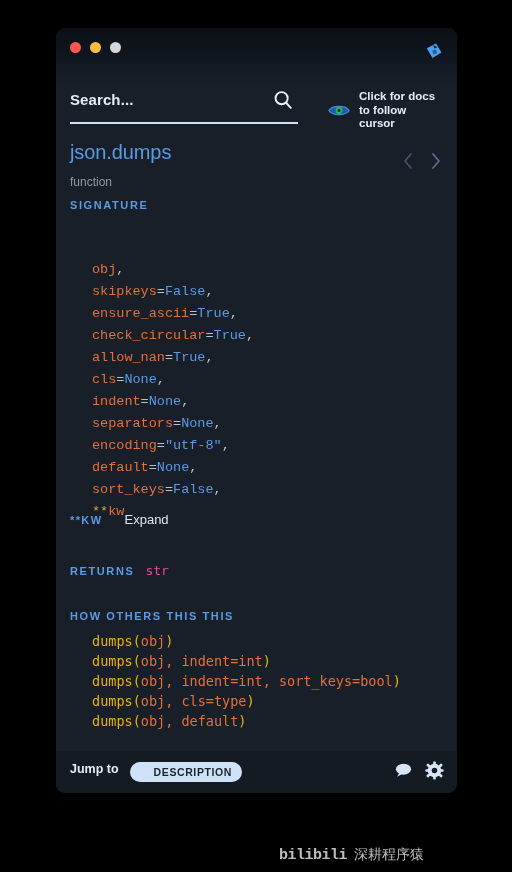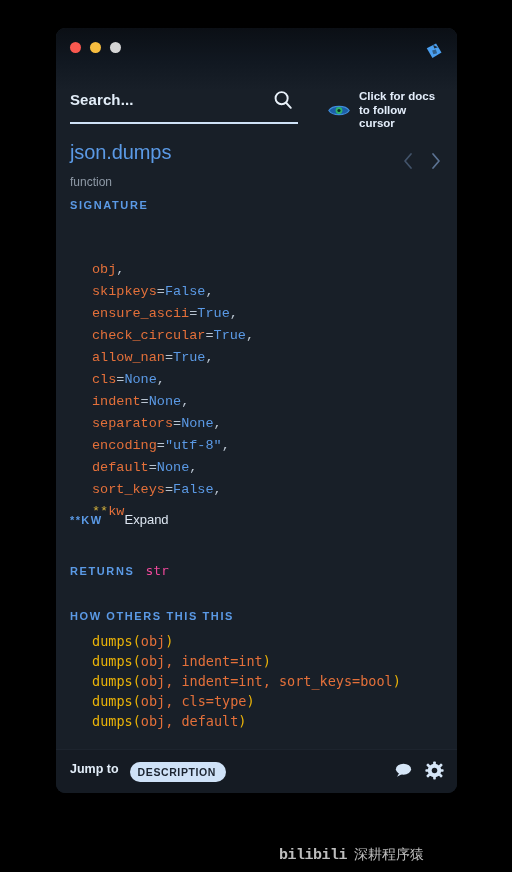--- a/index.html
+++ b/index.html
@@ -136,21 +136,21 @@
     border-top: 1px solid #1d242e;
   }
   .jumpto {
     position: absolute; left: 14px; top: 12px;
     display: flex; align-items: flex-start; gap: 11px;
   }
   .jump-label { font-size: 12.5px; font-weight: bold; color: #e2edf8; }
   .jump-chip {
     font-size: 10.5px; font-weight: bold; letter-spacing: 0.6px;
     color: #1b2430; background: #cfe2f7;
-    border-radius: 11px; padding: 4px 10px 4px 8px;
+    border-radius: 11px; padding: 4px 10px 4px 24px;
   }
   .footer-icons {
     position: absolute; right: 13px; top: 11px;
     display: flex; align-items: center; gap: 12px;
   }
   .f-icon { width: 19px; height: 19px; }
 
   
   .watermark {
     position: absolute; right: 8px; bottom: 8px;

